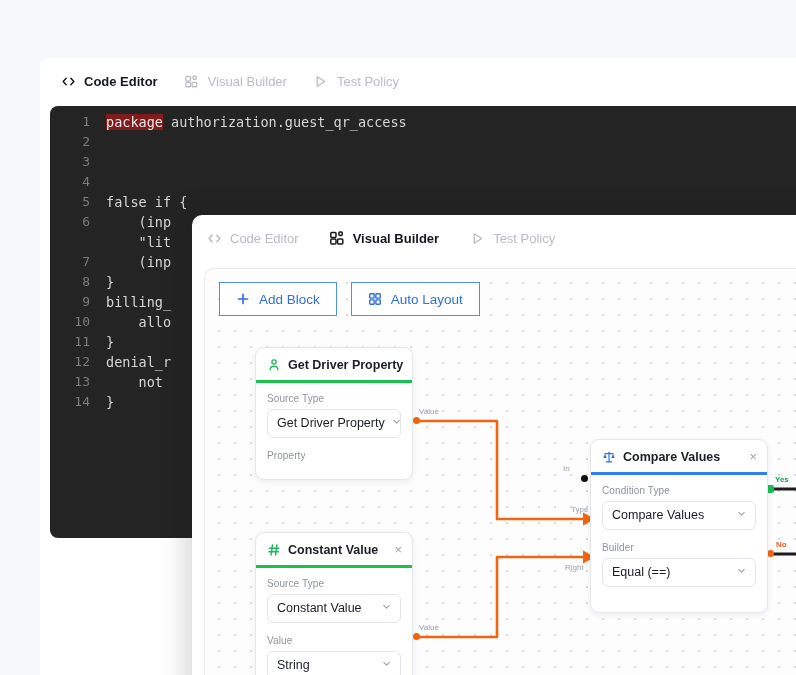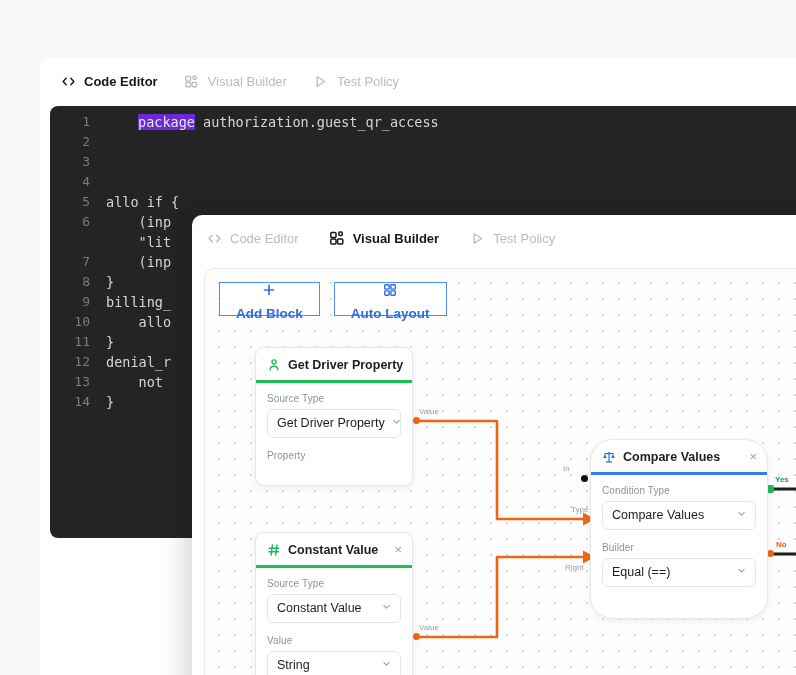--- a/index.html
+++ b/index.html
@@ -52,21 +52,21 @@
     line-height: 20px;
     padding-top: 6px;
   }
   .code-line { display: flex; height: 20px; align-items: center; }
   .ln {
     width: 56px; text-align: right; padding-right: 16px;
     color: #7c7c7c; font-size: 13px; flex: 0 0 56px;
     user-select: none;
   }
   .ct { color: #d6d6d6; white-space: pre; }
-  .ct .sel { background: #6d28d9; color: #e8e8e8; margin-left: 32px; }
+  .ct .sel { background: #7f1d1d; color: #e8e8e8; }
 
   
   .overlay {
     position: absolute;
     left: 192px; top: 215px;
     width: 700px; height: 520px;
     background: #ffffff;
     border-radius: 10px 0 0 0;
     box-shadow: -8px -6px 24px rgba(16,20,30,0.16);
     overflow: hidden;
@@ -87,24 +87,23 @@
   }
 
   .toolbar { position: absolute; left: 14px; top: 13px; display: flex; gap: 14px; }
   .tool-btn {
     display: inline-flex; align-items: center; gap: 9px;
     height: 34px; padding: 0 16px;
     background: #ffffff;
     border: 1.4px solid #4d8df6;
     border-radius: 0;
     color: #2f6fe0;
-    font-size: 13.5px; font-weight: 700;
+    font-size: 13.5px; font-weight: 400;
     cursor: pointer;
     white-space: nowrap;
-    flex-direction: column;
   }
   .tool-btn svg { display:block; }
 
   
   .node {
     position: absolute;
     width: 158px;
     background: #ffffff;
     border: 1px solid #e6e7eb;
     border-radius: 9px;
@@ -112,35 +111,35 @@
     overflow: hidden;
   }
   .node-head {
     display: flex; align-items: center; gap: 7px;
     padding: 9px 9px 8px 10px;
   }
   .node-head .nh-ico { width: 15px; height: 15px; display:inline-flex; align-items:center; justify-content:center; flex:0 0 15px; }
   .node-title { font-size: 12.5px; font-weight: 700; color: #1b1e24; flex: 1; white-space: nowrap; }
   .node-close { color: #9aa0a8; font-size: 13px; line-height: 1; cursor: pointer; padding: 0 1px; }
   .node-accent { height: 2.5px; width: 100%; }
-  .node-body { padding: 10px 11px 19px 11px; }
+  .node-body { padding: 10px 11px 13px 11px; }
   .field-label { font-size: 10px; color: #8d939c; margin-bottom: 5px; letter-spacing: .1px; }
   .field-label + .select { margin-bottom: 12px; }
   .select {
     display: flex; align-items: center; justify-content: space-between;
     height: 29px; padding: 0 8px 0 9px;
     border: 1px solid #e4e5ea; border-radius: 6px;
     background: #fff;
     font-size: 12.5px; color: #1b1e24;
     cursor: pointer;
     white-space: nowrap; overflow: hidden;
   }
   .select .caret { color: #9aa0a8; flex: 0 0 auto; margin-left: 6px; }
 
-  .node-cmp { width: 178px; border-radius: 23px; }
+  .node-cmp { width: 178px; }
 
   
   .edges { position: absolute; inset: 0; pointer-events: none; }
 
   .port {
     position: absolute;
     width: 7px; height: 7px; border-radius: 50%;
   }
   .port-sq { border-radius: 2px; width: 8px; height: 8px; }
   .port-label {
@@ -201,21 +200,21 @@
         </div>
       <div class="code-line">
           <span class="ln">3</span>
         </div>
       <div class="code-line">
           <span class="ln">4</span>
           <span class="ct"></span>
         </div>
       <div class="code-line">
           <span class="ln">5</span>
-          <span class="ct">allo if {</span>
+          <span class="ct">false if {</span>
         </div>
       <div class="code-line">
           <span class="ln">6</span>
           <span class="ct">    (inp</span>
         </div>
       <div class="code-line">
           <span class="ln"></span>
           <span class="ct">    "lit</span>
         </div>
       <div class="code-line">

